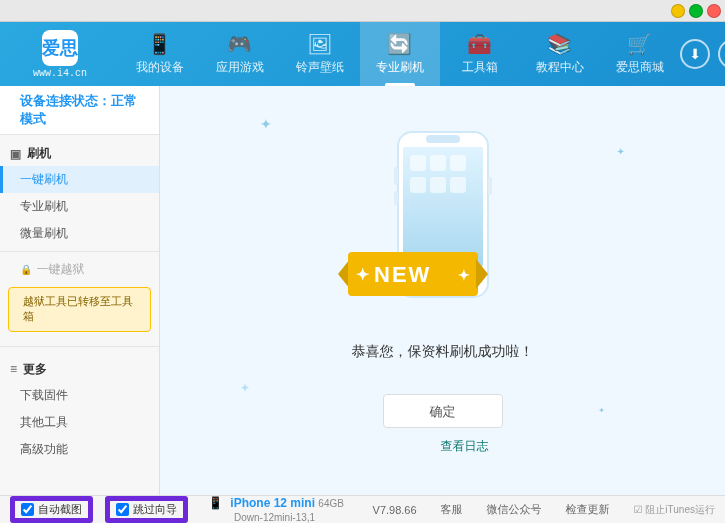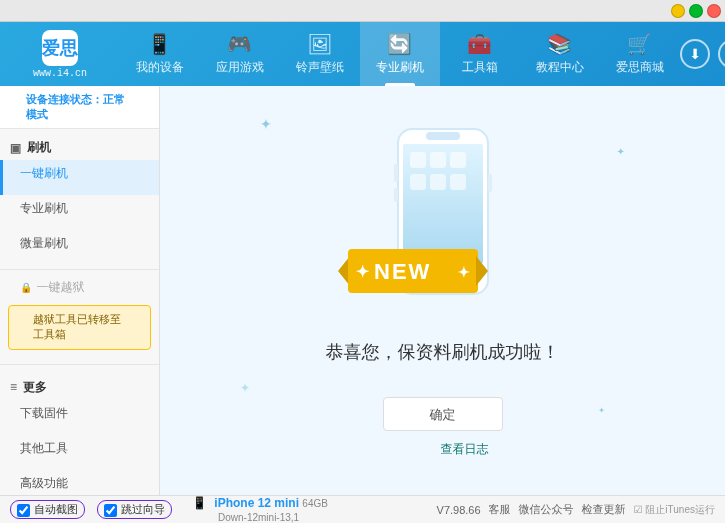--- a/index.html
+++ b/index.html
@@ -114,40 +114,40 @@
 
     
     .sidebar {
       width: 160px;
       background: #f7f7f7;
       border-right: 1px solid #e0e0e0;
       overflow-y: auto;
       flex-shrink: 0;
     }
     .status-bar-top {
-      padding: 6px 26px;
-      font-size: 11px;
+      padding: 6px 20px;
+      font-size: 13px;
       color: #666;
       border-bottom: 1px solid #e5e5e5;
       background: white;
     }
     .status-bar-top span { color: #2196f3; font-weight: bold; }
     .sidebar-section {
       padding: 6px 0;
     }
     .sidebar-group-title {
       display: flex; align-items: center;
       padding: 4px 10px;
       font-size: 12px;
       color: #333;
       font-weight: bold;
     }
     .sidebar-group-title .icon { margin-right: 6px; color: #666; }
     .sidebar-item {
-      padding: 5px 16px 13px 20px;
+      padding: 5px 16px 5px 20px;
       font-size: 12px;
       color: #555;
       cursor: pointer;
       display: flex; align-items: center;
     }
     .sidebar-item.active {
       background: #e0f0fc;
       color: #2196f3;
       border-left: 3px solid #2196f3;
       padding-left: 17px;
@@ -157,21 +157,21 @@
       font-size: 12px;
       color: #aaa;
       display: flex; align-items: center;
     }
     .sidebar-disabled .lock-icon { margin-right: 4px; font-size: 10px; }
     .notice-box {
       margin: 4px 8px;
       background: #fff3cd;
       border: 1px solid #ffc107;
       border-radius: 4px;
-      padding: 6px 24px;
+      padding: 6px 14px;
       font-size: 11px;
       color: #856404;
       line-height: 1.4;
     }
     .sidebar-divider {
       height: 1px;
       background: #e5e5e5;
       margin: 4px 0;
     }
 
@@ -185,21 +185,21 @@
       justify-content: center;
       position: relative;
       overflow: hidden;
     }
     .content-illustration {
       position: relative;
       width: 200px; height: 200px;
       margin-bottom: 16px;
     }
     .success-text {
-      font-size: 18px;
+      font-size: 14px;
       color: #333;
       margin-bottom: 33px;
       font-weight: normal;
     }
     .btn-confirm {
       display: block;
       width: 120px; height: 34px;
       background: white;
       border: 1px solid #ddd;
       border-radius: 4px;
@@ -230,40 +230,40 @@
       border-top: 1px solid #ddd;
       display: flex;
       align-items: center;
       padding: 0 10px;
     }
     .bottom-left {
       display: flex; align-items: center;
       gap: 12px;
     }
     .checkbox-group {
-      display: flex; align-items: flex-end; gap: 4px;
-      border: 1px solid #6d28d9;
+      display: flex; align-items: center; gap: 4px;
+      border: 5px solid #6d28d9;
       padding: 1px 6px;
-      border-radius: 9px;
+      border-radius: 3px;
     }
     .checkbox-group input[type=checkbox] { cursor: pointer; }
     .checkbox-label { font-size: 11px; color: #333; }
     .device-info {
       margin-left: 8px;
     }
     .device-name {
       font-size: 12px;
       color: #2196f3;
       font-weight: bold;
     }
     .device-icon { margin-right: 4px; color: #555; }
     .bottom-right {
       margin-left: auto;
       display: flex; align-items: center;
-      gap: 8px;
+      gap: 24px;
       font-size: 11px;
       color: #666;
       text-align: right;
     }
     .bottom-right span { cursor: pointer; }
     .bottom-bottom {
       display: flex; width: 100%; align-items: center;
     }
   </style>
 </head>

